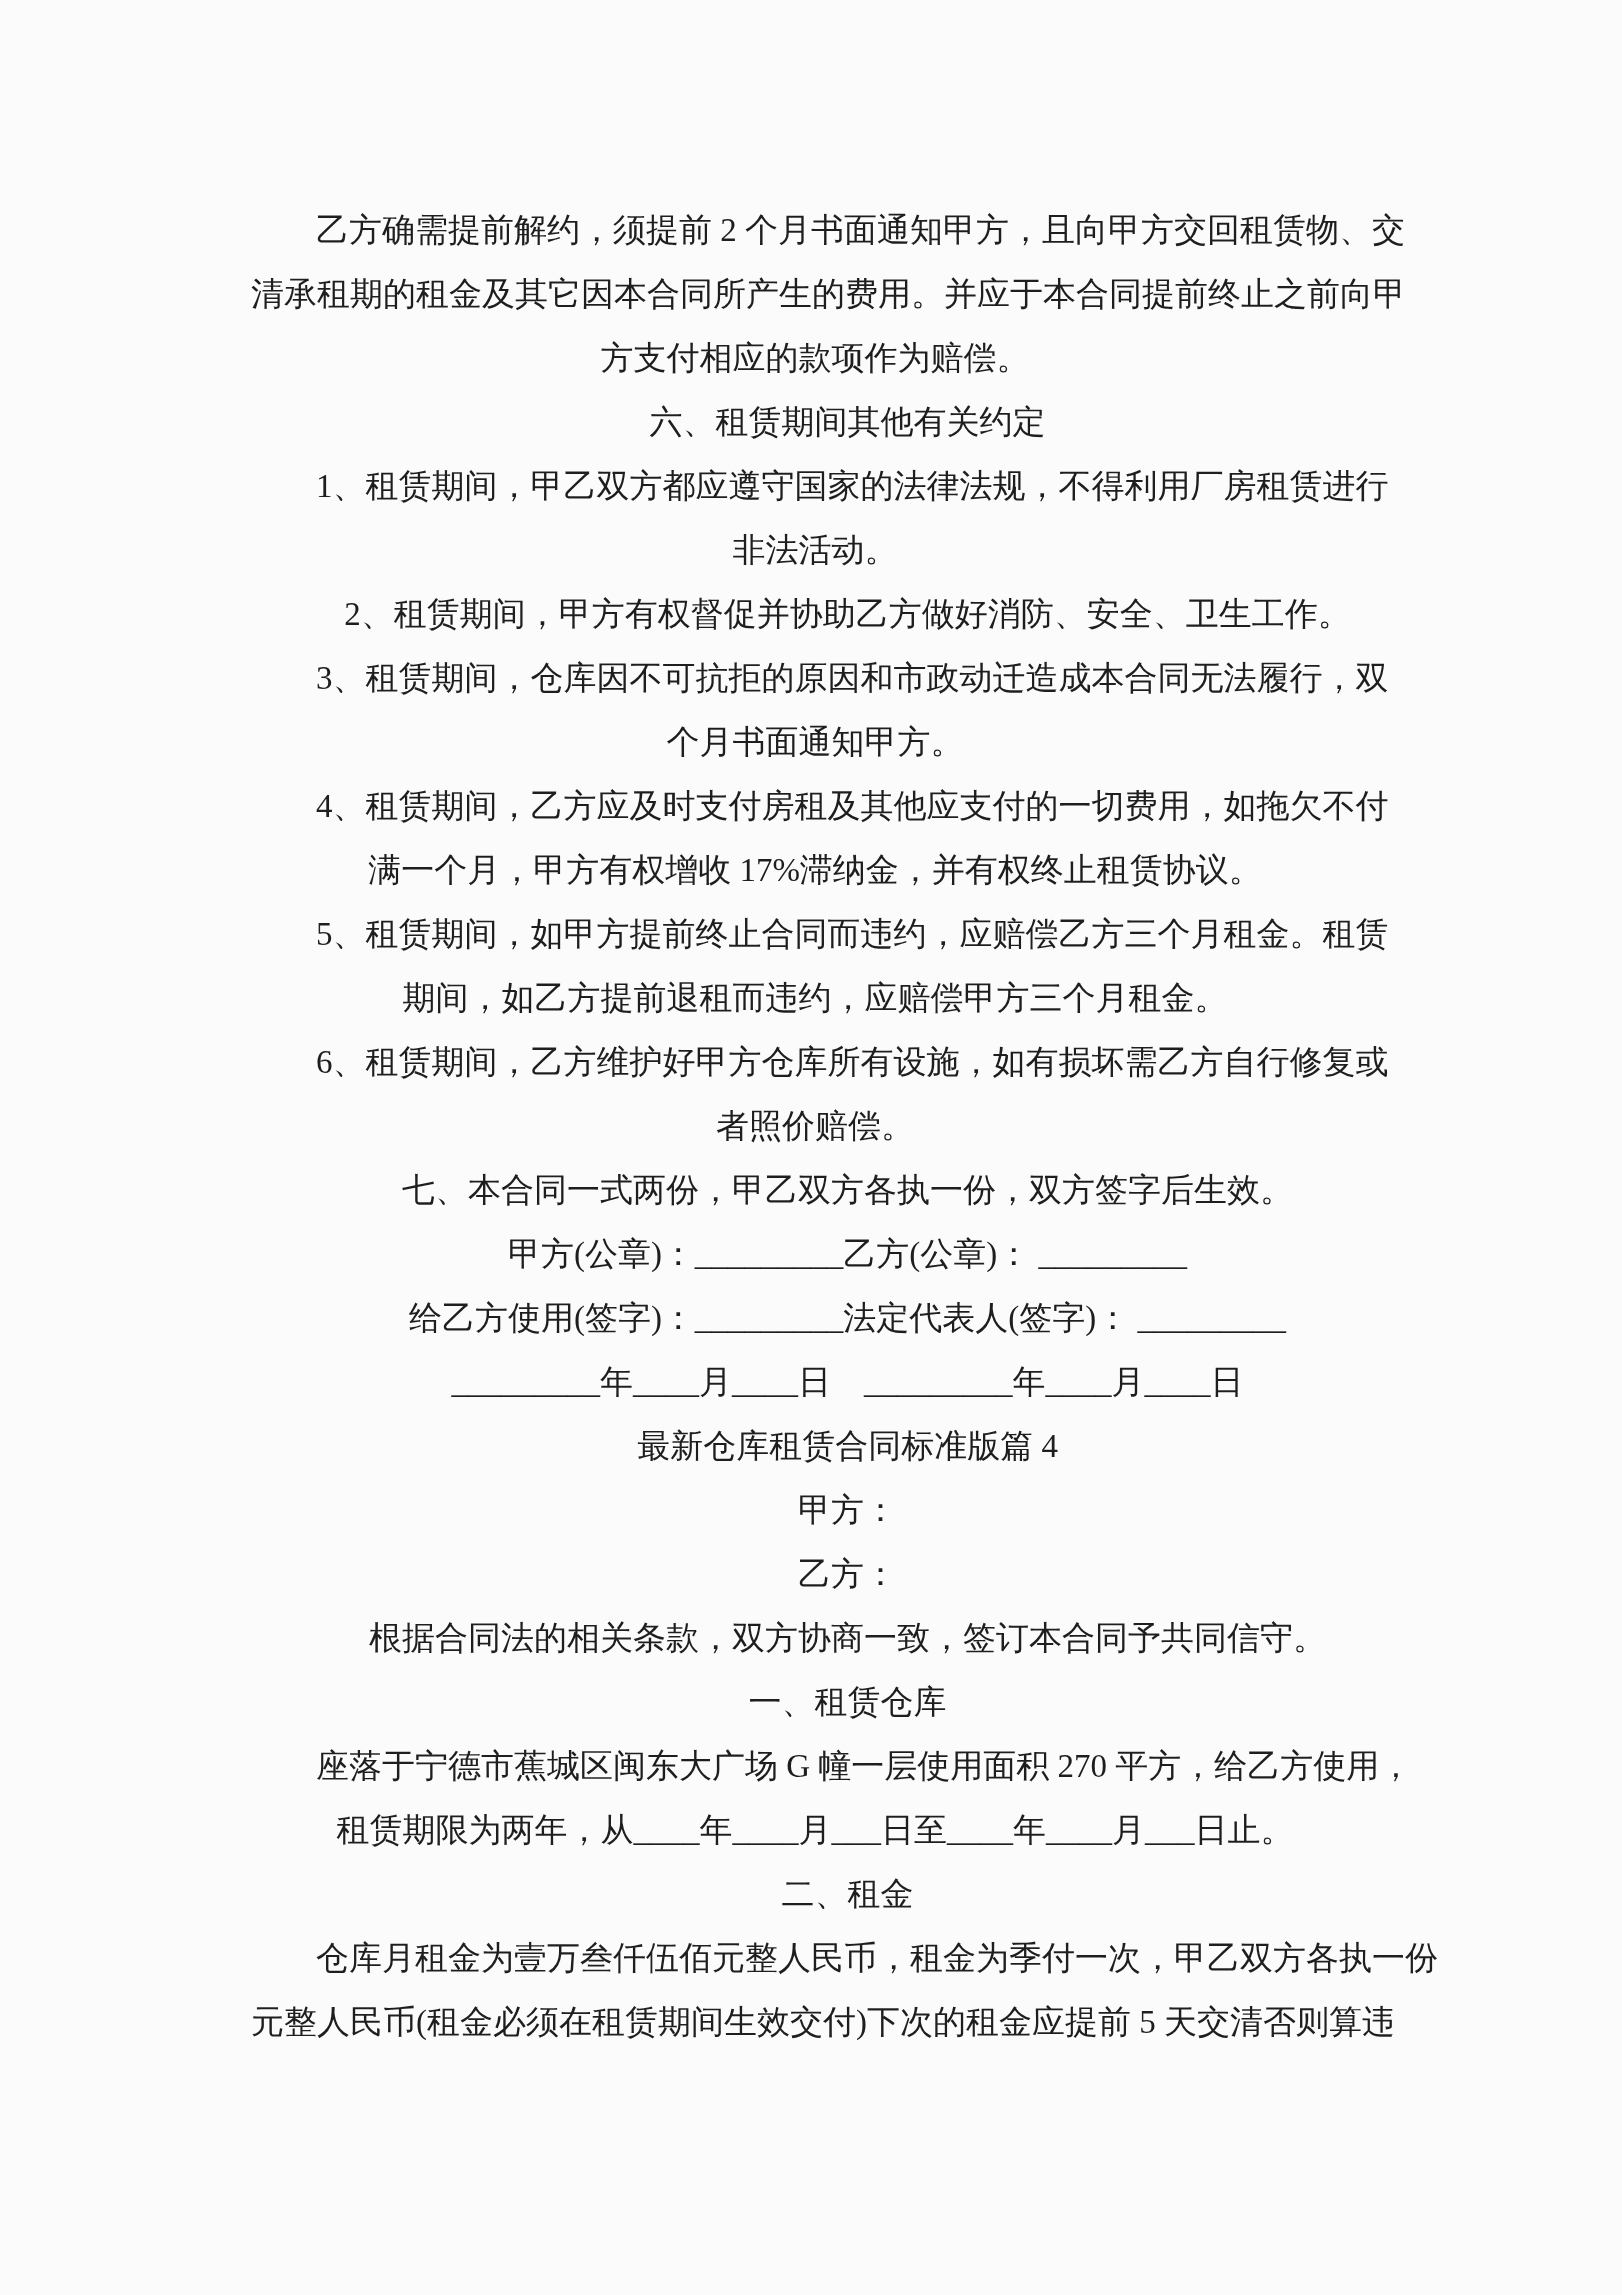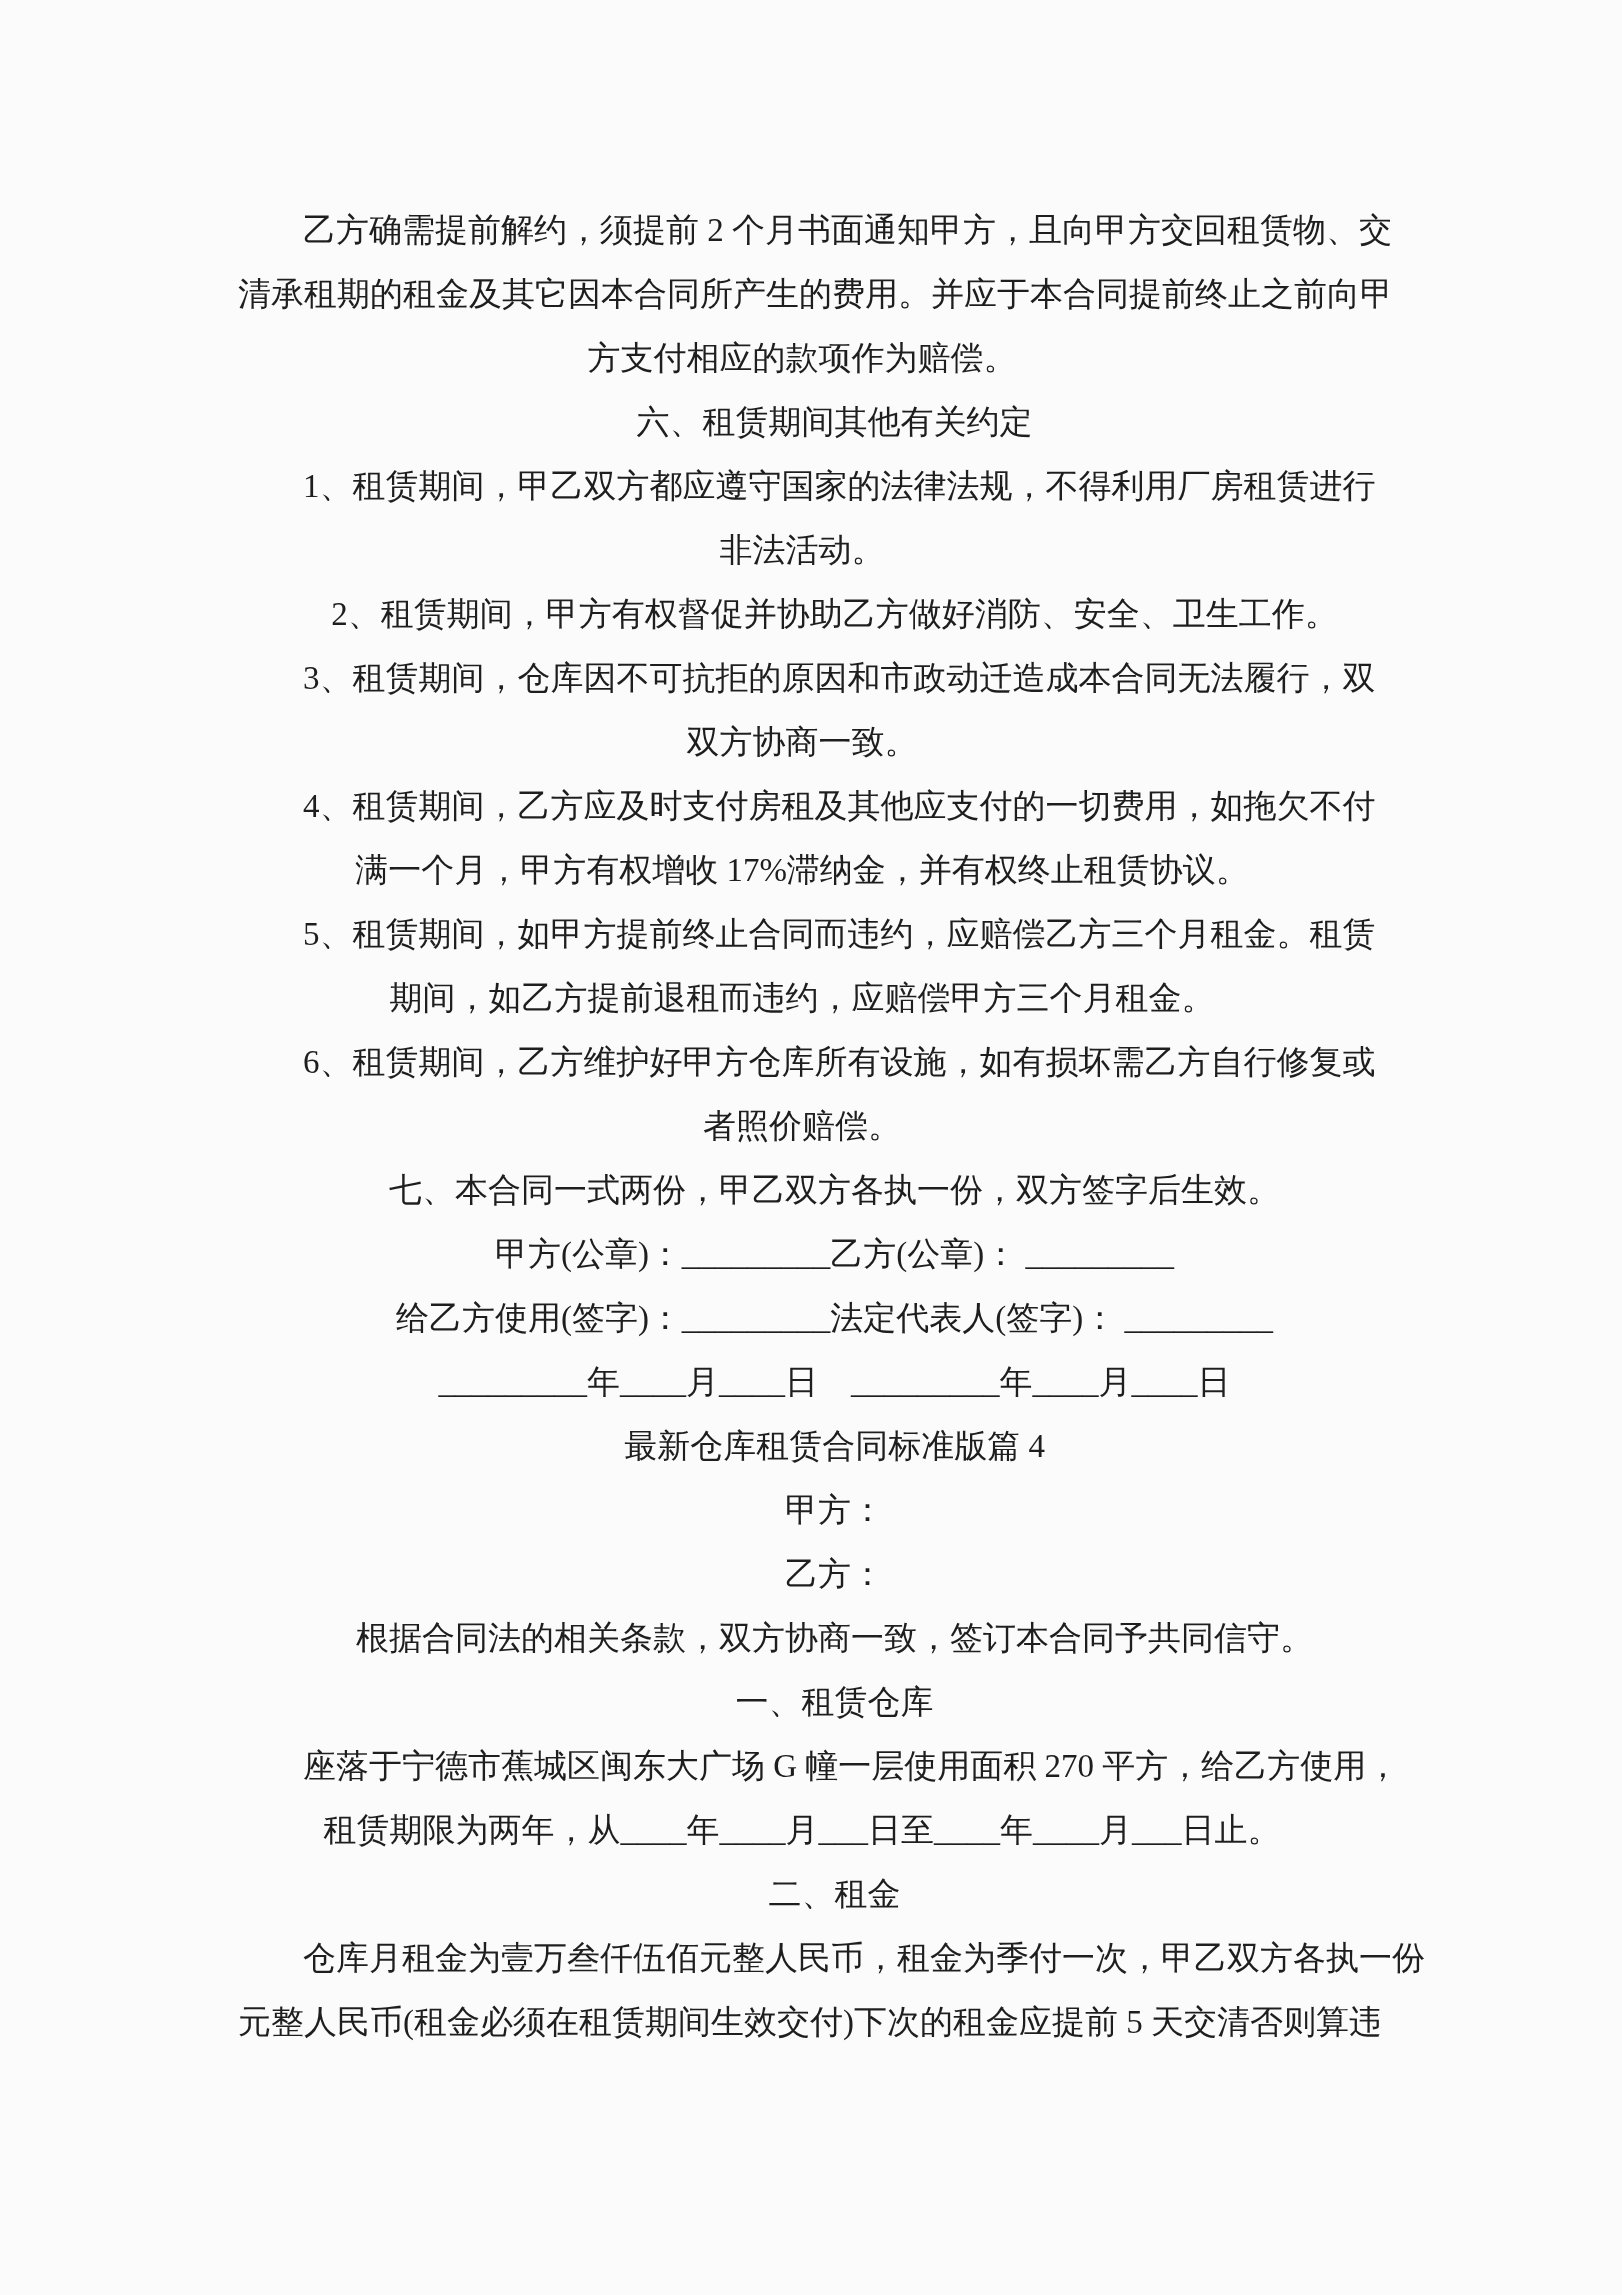--- a/index.html
+++ b/index.html
@@ -13,21 +13,21 @@
   .page {
     position: relative;
     width: 1623px;
     height: 2295px;
     background: #fbfbfc;
     font-family: "Liberation Serif", "DejaVu Serif", serif;
     color: #1e1e1e;
   }
   .text-block {
     position: absolute;
-    left: 238px;
+    left: 251px;
     top: 198px;
     width: 1128px;
     font-size: 33px;
     line-height: 64px;
   }
   p.line {
     margin: 0;
     padding: 0;
     white-space: nowrap;
     text-align: center;
@@ -46,21 +46,21 @@
 <main class="page">
   <section class="text-block" id="text-block">
       <p class="line indent justify">乙方确需提前解约，须提前 2 个月书面通知甲方，且向甲方交回租赁物、交</p>
       <p class="line justify">清承租期的租金及其它因本合同所产生的费用。并应于本合同提前终止之前向甲</p>
       <p class="line">方支付相应的款项作为赔偿。</p>
       <p class="line indent">六、租赁期间其他有关约定</p>
       <p class="line indent justify">1、租赁期间，甲乙双方都应遵守国家的法律法规，不得利用厂房租赁进行</p>
       <p class="line">非法活动。</p>
       <p class="line indent">2、租赁期间，甲方有权督促并协助乙方做好消防、安全、卫生工作。</p>
       <p class="line indent justify">3、租赁期间，仓库因不可抗拒的原因和市政动迁造成本合同无法履行，双</p>
-      <p class="line">双方协商一致。</p>
+      <p class="line">个月书面通知甲方。</p>
       <p class="line indent justify">4、租赁期间，乙方应及时支付房租及其他应支付的一切费用，如拖欠不付</p>
       <p class="line">满一个月，甲方有权增收 17%滞纳金，并有权终止租赁协议。</p>
       <p class="line indent justify">5、租赁期间，如甲方提前终止合同而违约，应赔偿乙方三个月租金。租赁</p>
       <p class="line">期间，如乙方提前退租而违约，应赔偿甲方三个月租金。</p>
       <p class="line indent justify">6、租赁期间，乙方维护好甲方仓库所有设施，如有损坏需乙方自行修复或</p>
       <p class="line">者照价赔偿。</p>
       <p class="line indent">七、本合同一式两份，甲乙双方各执一份，双方签字后生效。</p>
       <p class="line indent">甲方(公章)：_________乙方(公章)： _________</p>
       <p class="line indent">给乙方使用(签字)：_________法定代表人(签字)： _________</p>
       <p class="line indent">_________年____月____日　_________年____月____日</p>

